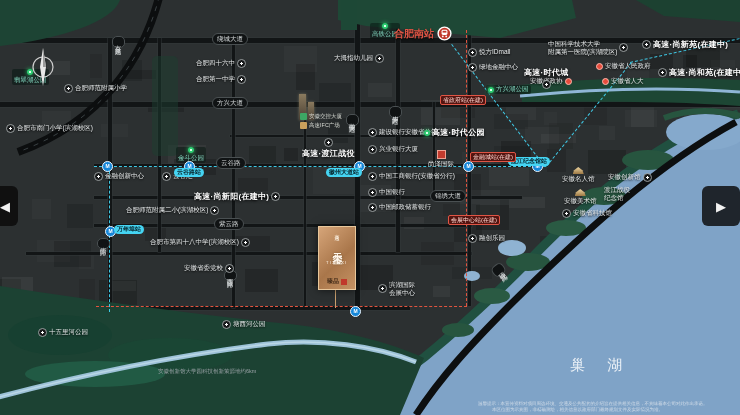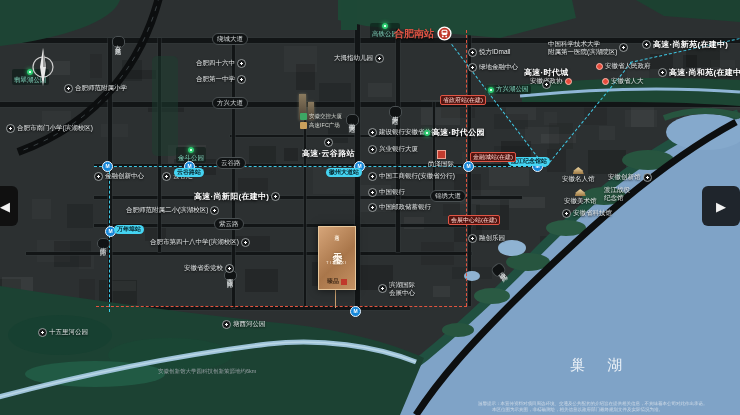--- a/index.html
+++ b/index.html
@@ -384,21 +384,21 @@
       </div>
       <div class="lbl poi" style="left: 378px; top: 281px; position: absolute;">
         <span class="ic ic-circle"></span>
         <span class="ml">
           <span>滨湖国际</span>
           <span>会展中心</span>
         </span>
       </div>
       <div class="lbl project col" style="left: 302px; top: 138px; position: absolute;">
         <span class="ic ic-circle"></span>
-        <span>高速·云谷路站</span>
+        <span>高速·渡江战役</span>
       </div>
       <div class="lbl project" style="left: 424px; top: 127px; position: absolute;">
         <span class="ic ic-green-dot"></span>
         <span>高速·时代公园</span>
       </div>
       <div class="lbl project" style="left: 524px; top: 67px; position: absolute; flex-direction: column;">
         <span>高速·时代城</span>
         <span class="ic ic-circle"></span>
       </div>
       <div class="lbl project" style="left: 642px; top: 39px; position: absolute;">

